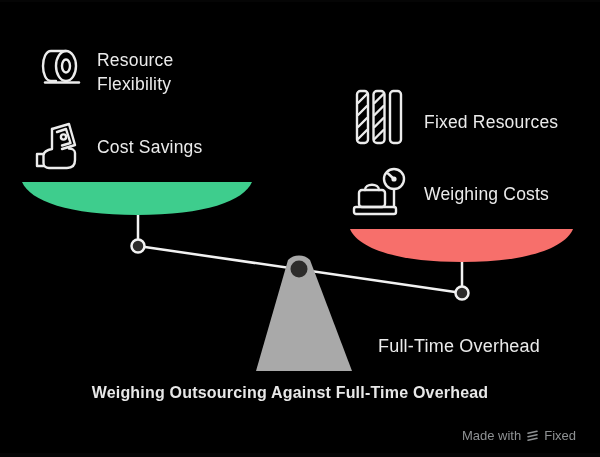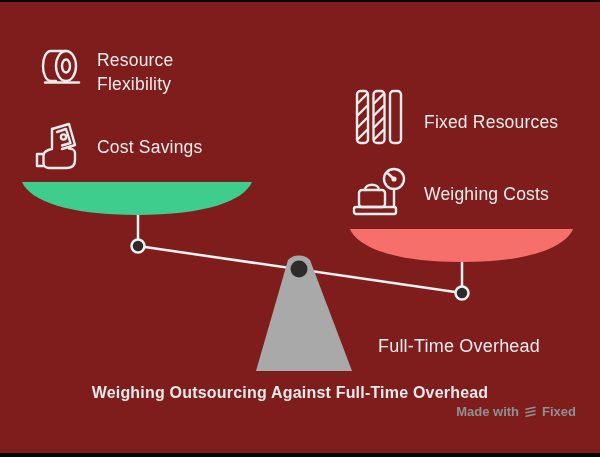--- a/index.html
+++ b/index.html
@@ -1,34 +1,34 @@
 <!DOCTYPE html>
 <html><head>
 <meta charset="utf-8">
 <style>
   html,body{margin:0;padding:0;background:#1a1a1a;}
   #canvas{
     position:relative;width:600px;height:457px;overflow:hidden;
-    background:#7f1d1d;
+    background:#000000;
     font-family:"Liberation Sans", sans-serif;
     color:#ebebeb;
   }
   .edge{position:absolute;left:0;right:0;background:#050505;}
   #edge-top{top:0;height:2px;}
   #edge-bottom{bottom:0;height:4px;}
   .abs{position:absolute;}
   .item-label{font-size:17.5px;font-weight:500;letter-spacing:.2px;line-height:24px;color:#ebebeb;}
   .pan-label{font-size:18px;font-weight:500;letter-spacing:.2px;color:#ebebeb;}
   #title{
     left:60px;width:460px;top:384px;text-align:center;
     font-size:16px;font-weight:700;letter-spacing:.2px;color:#e8e8e8;
   }
   #watermark{
-    top:404px;right:24px;display:flex;align-items:center;gap:5px;
-    font-size:13px;font-weight:700;color:#8e9193;
+    top:428px;right:24px;display:flex;align-items:center;gap:5px;
+    font-size:13px;font-weight:400;color:#8e9193;
   }
   svg{display:block;}
   .icon path,.icon rect,.icon ellipse,.icon circle,.icon line{
     fill:none;stroke:#ececec;stroke-width:2.4;stroke-linecap:round;stroke-linejoin:round;
   }
 </style>
 </head>
 <body>
 
 <div id="canvas">

